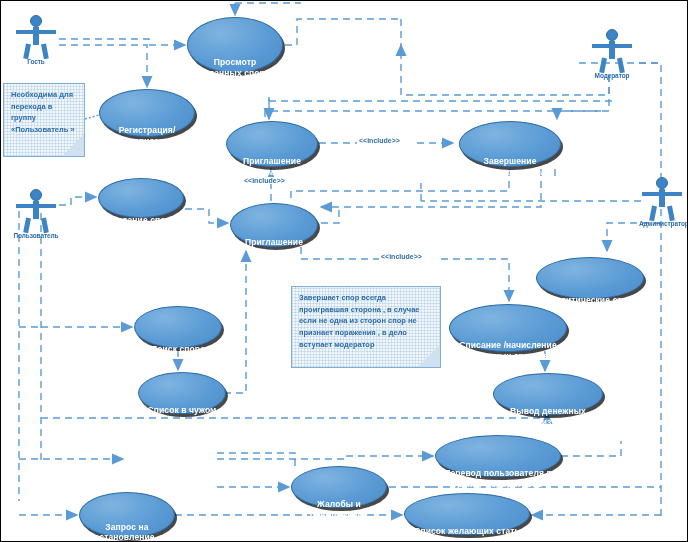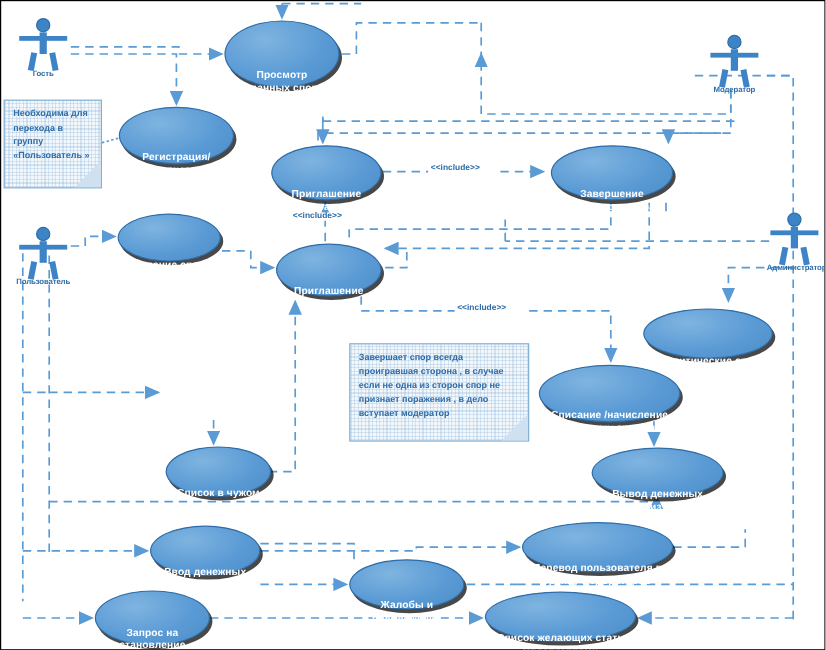--- a/index.html
+++ b/index.html
@@ -294,36 +294,36 @@
   </div>
 
   <div class="usecase" style="left:229px; top:202px; width:88px; height:44px;">
     <span>Приглашение спора</span>
   </div>
 
   <div class="usecase" style="left:535px; top:256px; width:108px; height:42px;">
     <span>Аналитические отчет</span>
   </div>
 
+  <div class="usecase" style="left:133px; top:305px; width:88px; height:42px;">
+    <span>Поиск спора</span>
+  </div>
 
   <div class="usecase" style="left:448px; top:303px; width:118px; height:48px;">
     <span>Списание /начисление денежных средств</span>
   </div>
 
   <div class="usecase" style="left:137px; top:371px; width:88px; height:42px;">
     <span>Список в чужом споре</span>
   </div>
 
   <div class="usecase" style="left:492px; top:372px; width:110px; height:42px;">
     <span>Вывод денежных средств из системы</span>
   </div>
 
-  <div class="usecase" style="left:124px; top:437px; width:92px; height:42px;">
-    <span>Ввод денежных средств</span>
-  </div>
 
   <div class="usecase" style="left:434px; top:434px; width:126px; height:42px;">
     <span>Перевод пользователя в группу модераторов</span>
   </div>
 
   <div class="usecase" style="left:290px; top:465px; width:96px; height:42px;">
     <span>Жалобы и предложения</span>
   </div>
 
   <div class="usecase" style="left:403px; top:492px; width:126px; height:42px;">

